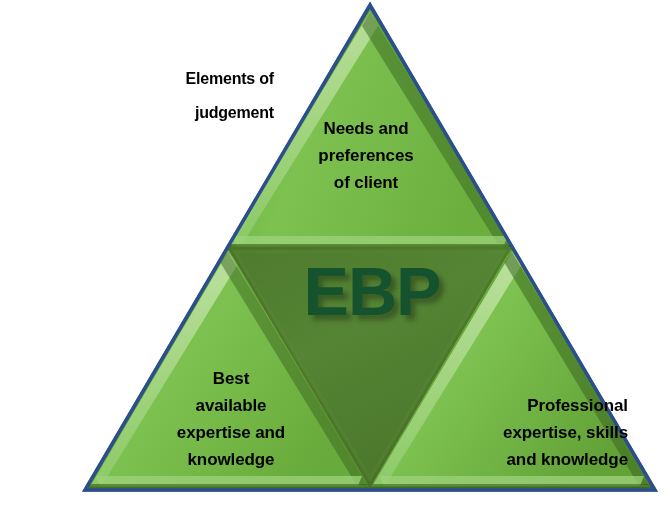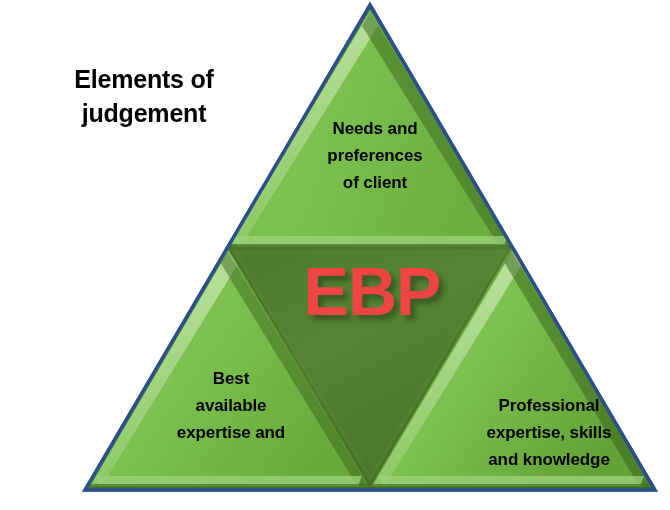--- a/index.html
+++ b/index.html
@@ -28,67 +28,68 @@
     width: 670px;
     height: 510px;
   }
 
   
   #title {
     position: absolute;
     left: 14px;
     top: 62px;
     width: 260px;
-    text-align: center;
-    font-size: 25px;
+    text-align: right;
+    font-size: 16px;
     line-height: 34px;
     font-weight: bold;
     color: #000000;
     letter-spacing: -0.2px;
   }
 
   
   .tri-label {
     position: absolute;
     text-align: center;
     font-weight: bold;
     color: #000000;
     font-size: 17px;
     line-height: 27px;
     letter-spacing: -0.1px;
   }
 
   #label-top {
-    left: 293px;
+    left: 284px;
     top: 115px;
     width: 164px;
   }
 
   #label-left {
     left: 145px;
     top: 365px;
     width: 172px;
   }
 
   #label-right {
-    left: 456px;
+    left: 442px;
     top: 392px;
     width: 186px;
+    text-align: right;
   }
 
   #label-center {
     position: absolute;
     left: 272px;
     top: 252px;
     width: 200px;
     text-align: center;
     font-size: 68px;
     line-height: 78px;
     font-weight: bold;
-    color: #ef4444;
+    color: #14532d;
     letter-spacing: -1px;
     text-shadow: 5px 5px 5px rgba(0,0,0,0.30);
   }
 </style>
 </head>
 <body>
 
 <div id="stage">
 
   <svg id="diagram-svg" viewBox="0 0 670 510">
@@ -217,20 +218,21 @@
   <div class="tri-label" id="label-top">
     <div>Needs and</div>
     <div>preferences</div>
     <div>of client</div>
   </div>
 
   <div class="tri-label" id="label-left">
     <div>Best</div>
     <div>available</div>
     <div>expertise and</div>
+    <div>knowledge</div>
   </div>
 
   <div class="tri-label" id="label-right">
     <div>Professional</div>
     <div>expertise, skills</div>
     <div>and knowledge</div>
   </div>
 
   <div id="label-center">EBP</div>
 

